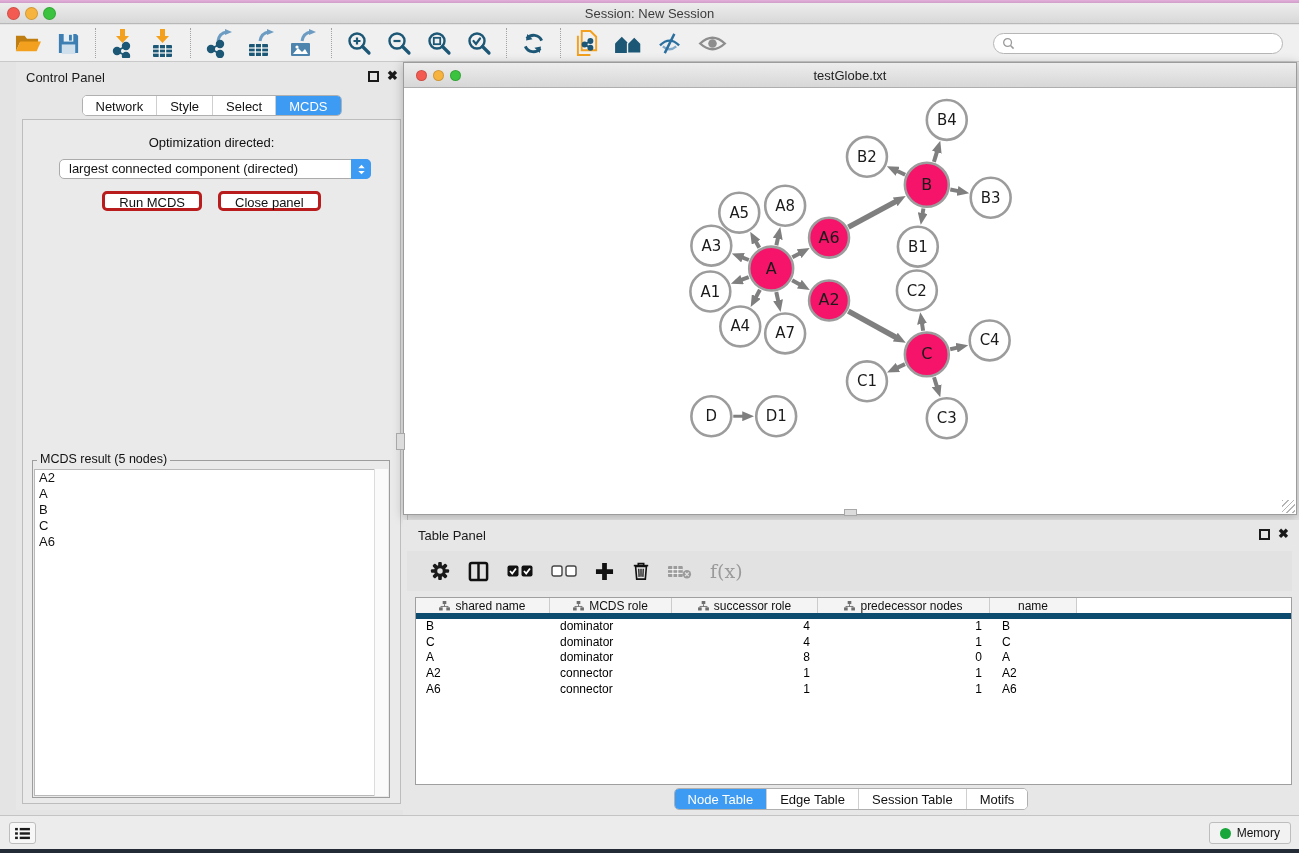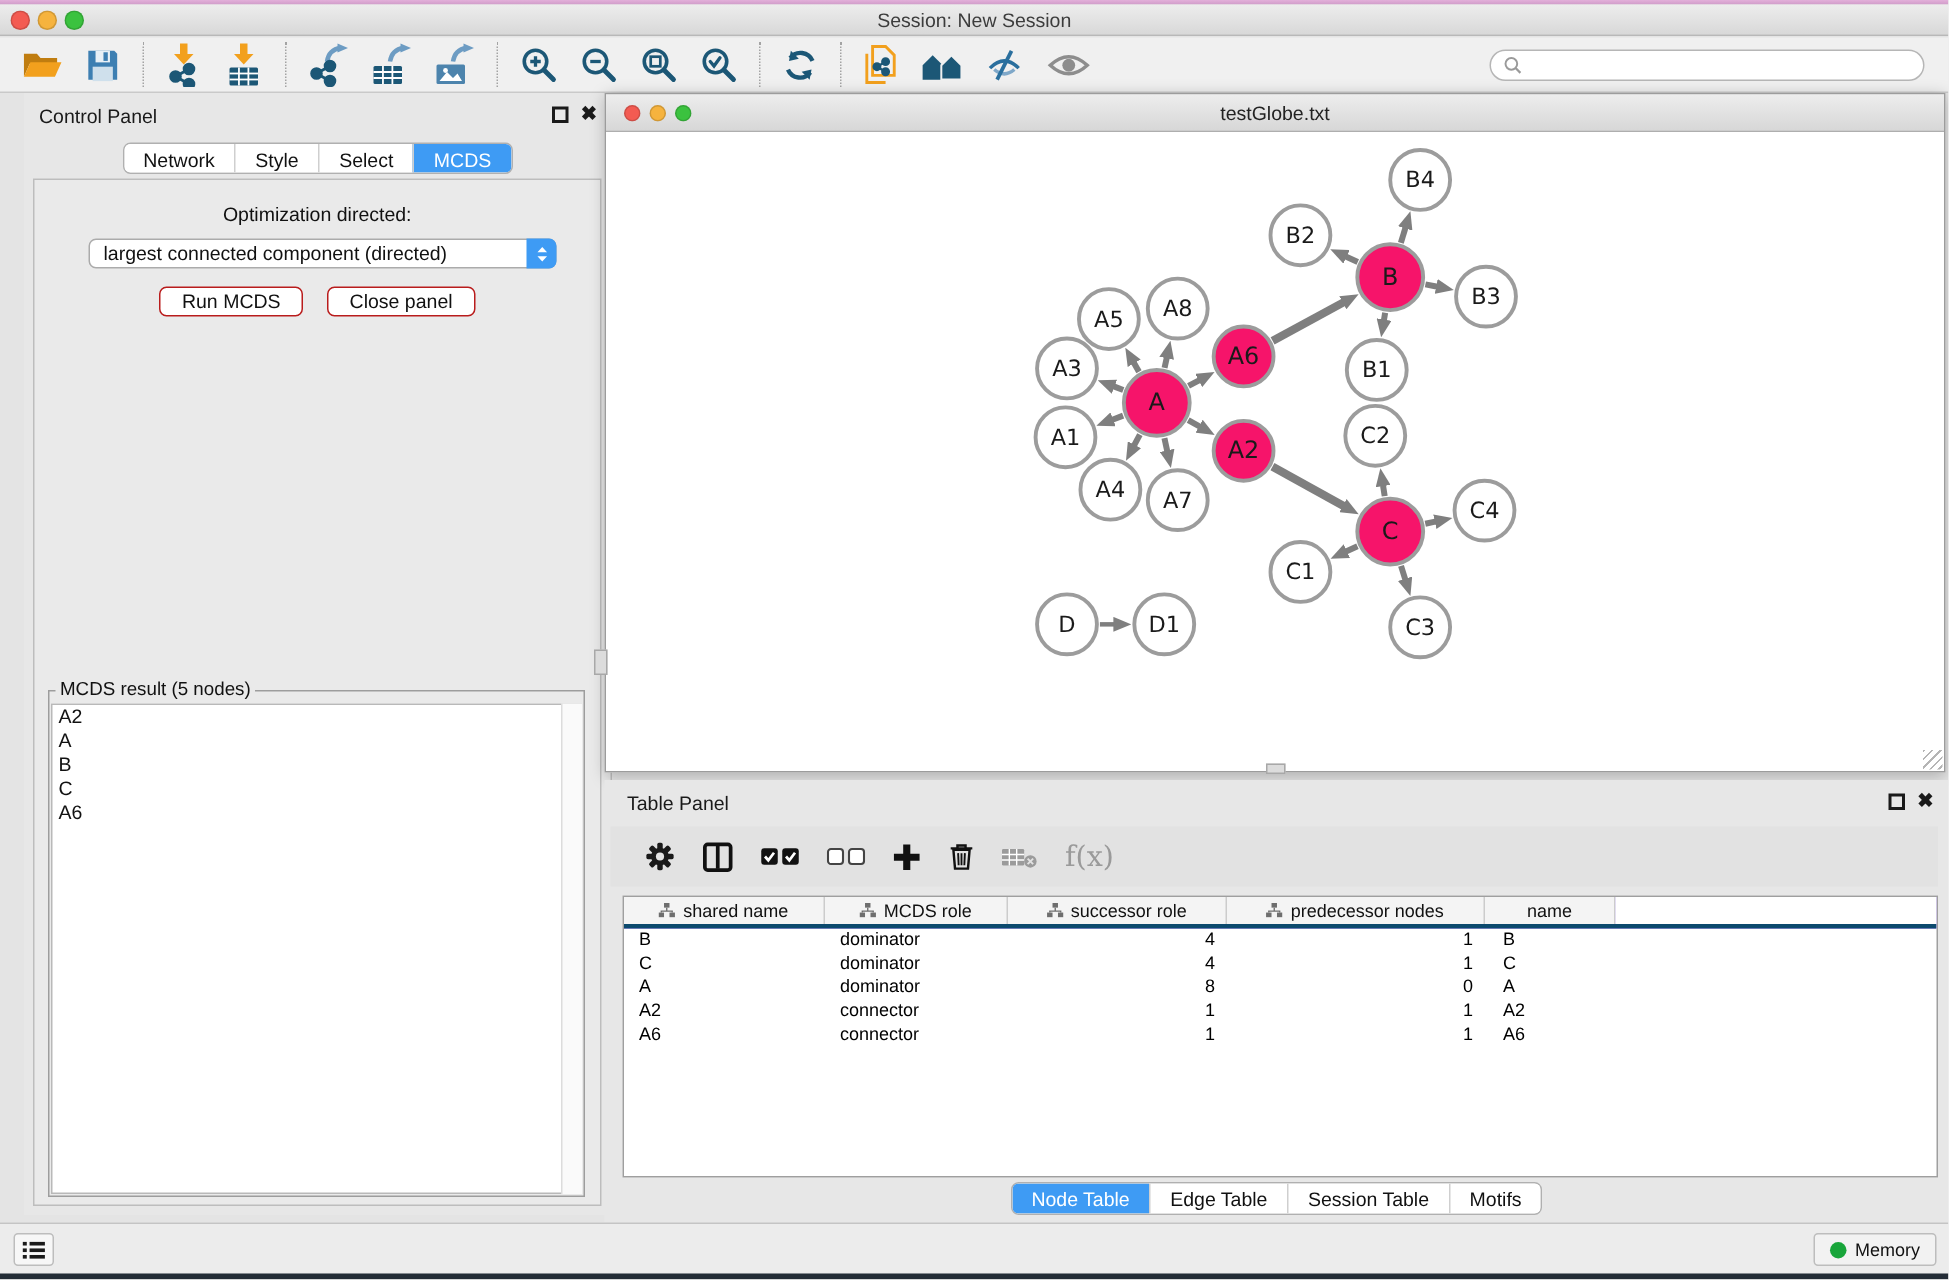--- a/index.html
+++ b/index.html
@@ -30,21 +30,21 @@
   .control-tabs { position:absolute; top:33px; left:50%; transform:translateX(-50%); display:flex; border:1px solid #b0b0b0; border-radius:5px; overflow:hidden; background:#fff; height:21px; }
   .seg { padding:0 13px; font-size:13px; line-height:21px; color:#111; background:#fff; border-left:1px solid #cfcfcf; white-space:nowrap; }
   .seg:first-child { border-left:none; }
   .seg-active { background:#3e9bf4; color:#fff; }
   .cp-content { position:absolute; left:6px; right:6px; top:57px; bottom:6px; border:1px solid #bdbdbd; background:#eaeaea; }
   .opt-label { position:absolute; top:15px; width:100%; text-align:center; font-size:13px; color:#111; }
   .dropdown { position:absolute; left:36px; top:39px; width:312px; height:20px; background:#fff; border:1px solid #ababab; border-radius:5px; }
   .dropdown .value { position:absolute; left:9px; line-height:18px; font-size:13px; color:#111; white-space:nowrap; }
   .dropdown .stepper { position:absolute; right:-1px; top:-1px; width:20px; height:20px; background:#3e9bf4; border-radius:0 5px 5px 0; display:flex; align-items:center; justify-content:center; }
   .btn-row { position:absolute; top:71px; width:100%; display:flex; justify-content:center; gap:16px; }
-  .btn { height:20px; line-height:18px; padding:0 14px; background:#fff; border:1px solid #b91c1c; border-radius:5px; font-size:13px; color:#111; }
+  .btn { height:20px; line-height:18px; padding:0 14px; background:#fff; border:3px solid #b91c1c; border-radius:5px; font-size:13px; color:#111; }
   .result-box { position:absolute; left:9px; right:10px; top:340px; bottom:5px; border:1px solid #9d9d9d; }
   .result-legend { position:absolute; top:-9px; left:4px; background:#eaeaea; padding:0 3px; font-size:12.5px; color:#111; }
   .result-list { position:absolute; top:8px; left:1px; right:1px; bottom:1px; background:#fff; border:1px solid #b9b9b9; overflow:hidden; }
   .result-scroll { position:absolute; top:0; right:0; bottom:0; width:14px; background:#fafafa; border-left:1px solid #dcdcdc; }
   .result-item { font-size:13px; line-height:16px; padding-left:4px; color:#111; }
 
   
   .network-window { position:absolute; left:403px; top:62px; width:894px; height:453px; background:#fff; border:1px solid #9c9c9c; box-shadow:0 2px 10px rgba(0,0,0,.25); }
   .nw-titlebar { position:relative; height:25px; background:linear-gradient(#ededed,#d7d7d7); border-bottom:1px solid #aeaeae; }
   .nw-titlebar .light { top:7px; width:11px; height:11px; }
@@ -56,21 +56,21 @@
   .v-grip { position:absolute; left:396px; top:433px; width:9px; height:17px; background:#dcdcdc; border:1px solid #a8a8a8; }
   .h-grip { position:absolute; left:844px; top:509px; width:13px; height:7px; background:#dcdcdc; border:1px solid #a8a8a8; }
 
   
   .table-panel { position:absolute; left:403px; top:520px; width:896px; height:295px; background:#e7e7e7; }
   .tp-toolbar { position:absolute; left:4px; right:7px; top:31px; height:40px; background:#e2e2e2; display:flex; align-items:center; padding-left:14px; }
   .tpbtn { padding:0 9px; display:flex; align-items:center; }
   .fx { font-family:"DejaVu Serif",serif; color:#9a9a9a; font-size:19px; padding:0 9px; }
   .table-box { position:absolute; left:12px; right:7px; top:77px; height:188px; background:#fff; border:1px solid #9f9f9f; overflow:hidden; }
   .thead, .tr { display:grid; grid-template-columns:134px 122px 146px 172px 87px 1fr; }
-  .thead { height:21px; background:#8b5cf6; border-bottom:3px solid #0c4a6e; }
+  .thead { height:21px; background:#ec4899; border-bottom:6px solid #0c4a6e; }
   .th { display:flex; align-items:center; justify-content:center; gap:5px; font-size:12px; color:#111; border-right:1px solid #cccccc; background:#f4f4f4; }
   .th.filler { background:#fff; border-right:none; }
   .tr { height:15.7px; line-height:15.7px; font-size:12px; color:#000; }
   .td.c0 { padding-left:10px; } .td.c1 { padding-left:10px; }
   .td.c2 { text-align:right; padding-right:8px; } .td.c3 { text-align:right; padding-right:8px; }
   .td.c4 { padding-left:12px; }
   .table-tabs { position:absolute; left:0; right:0; top:268px; display:flex; justify-content:center; }
   .table-tabs .tabs-wrap { display:flex; border:1px solid #b0b0b0; border-radius:5px; overflow:hidden; background:#fff; height:22px; }
   .table-tabs .seg { line-height:22px; }
 

